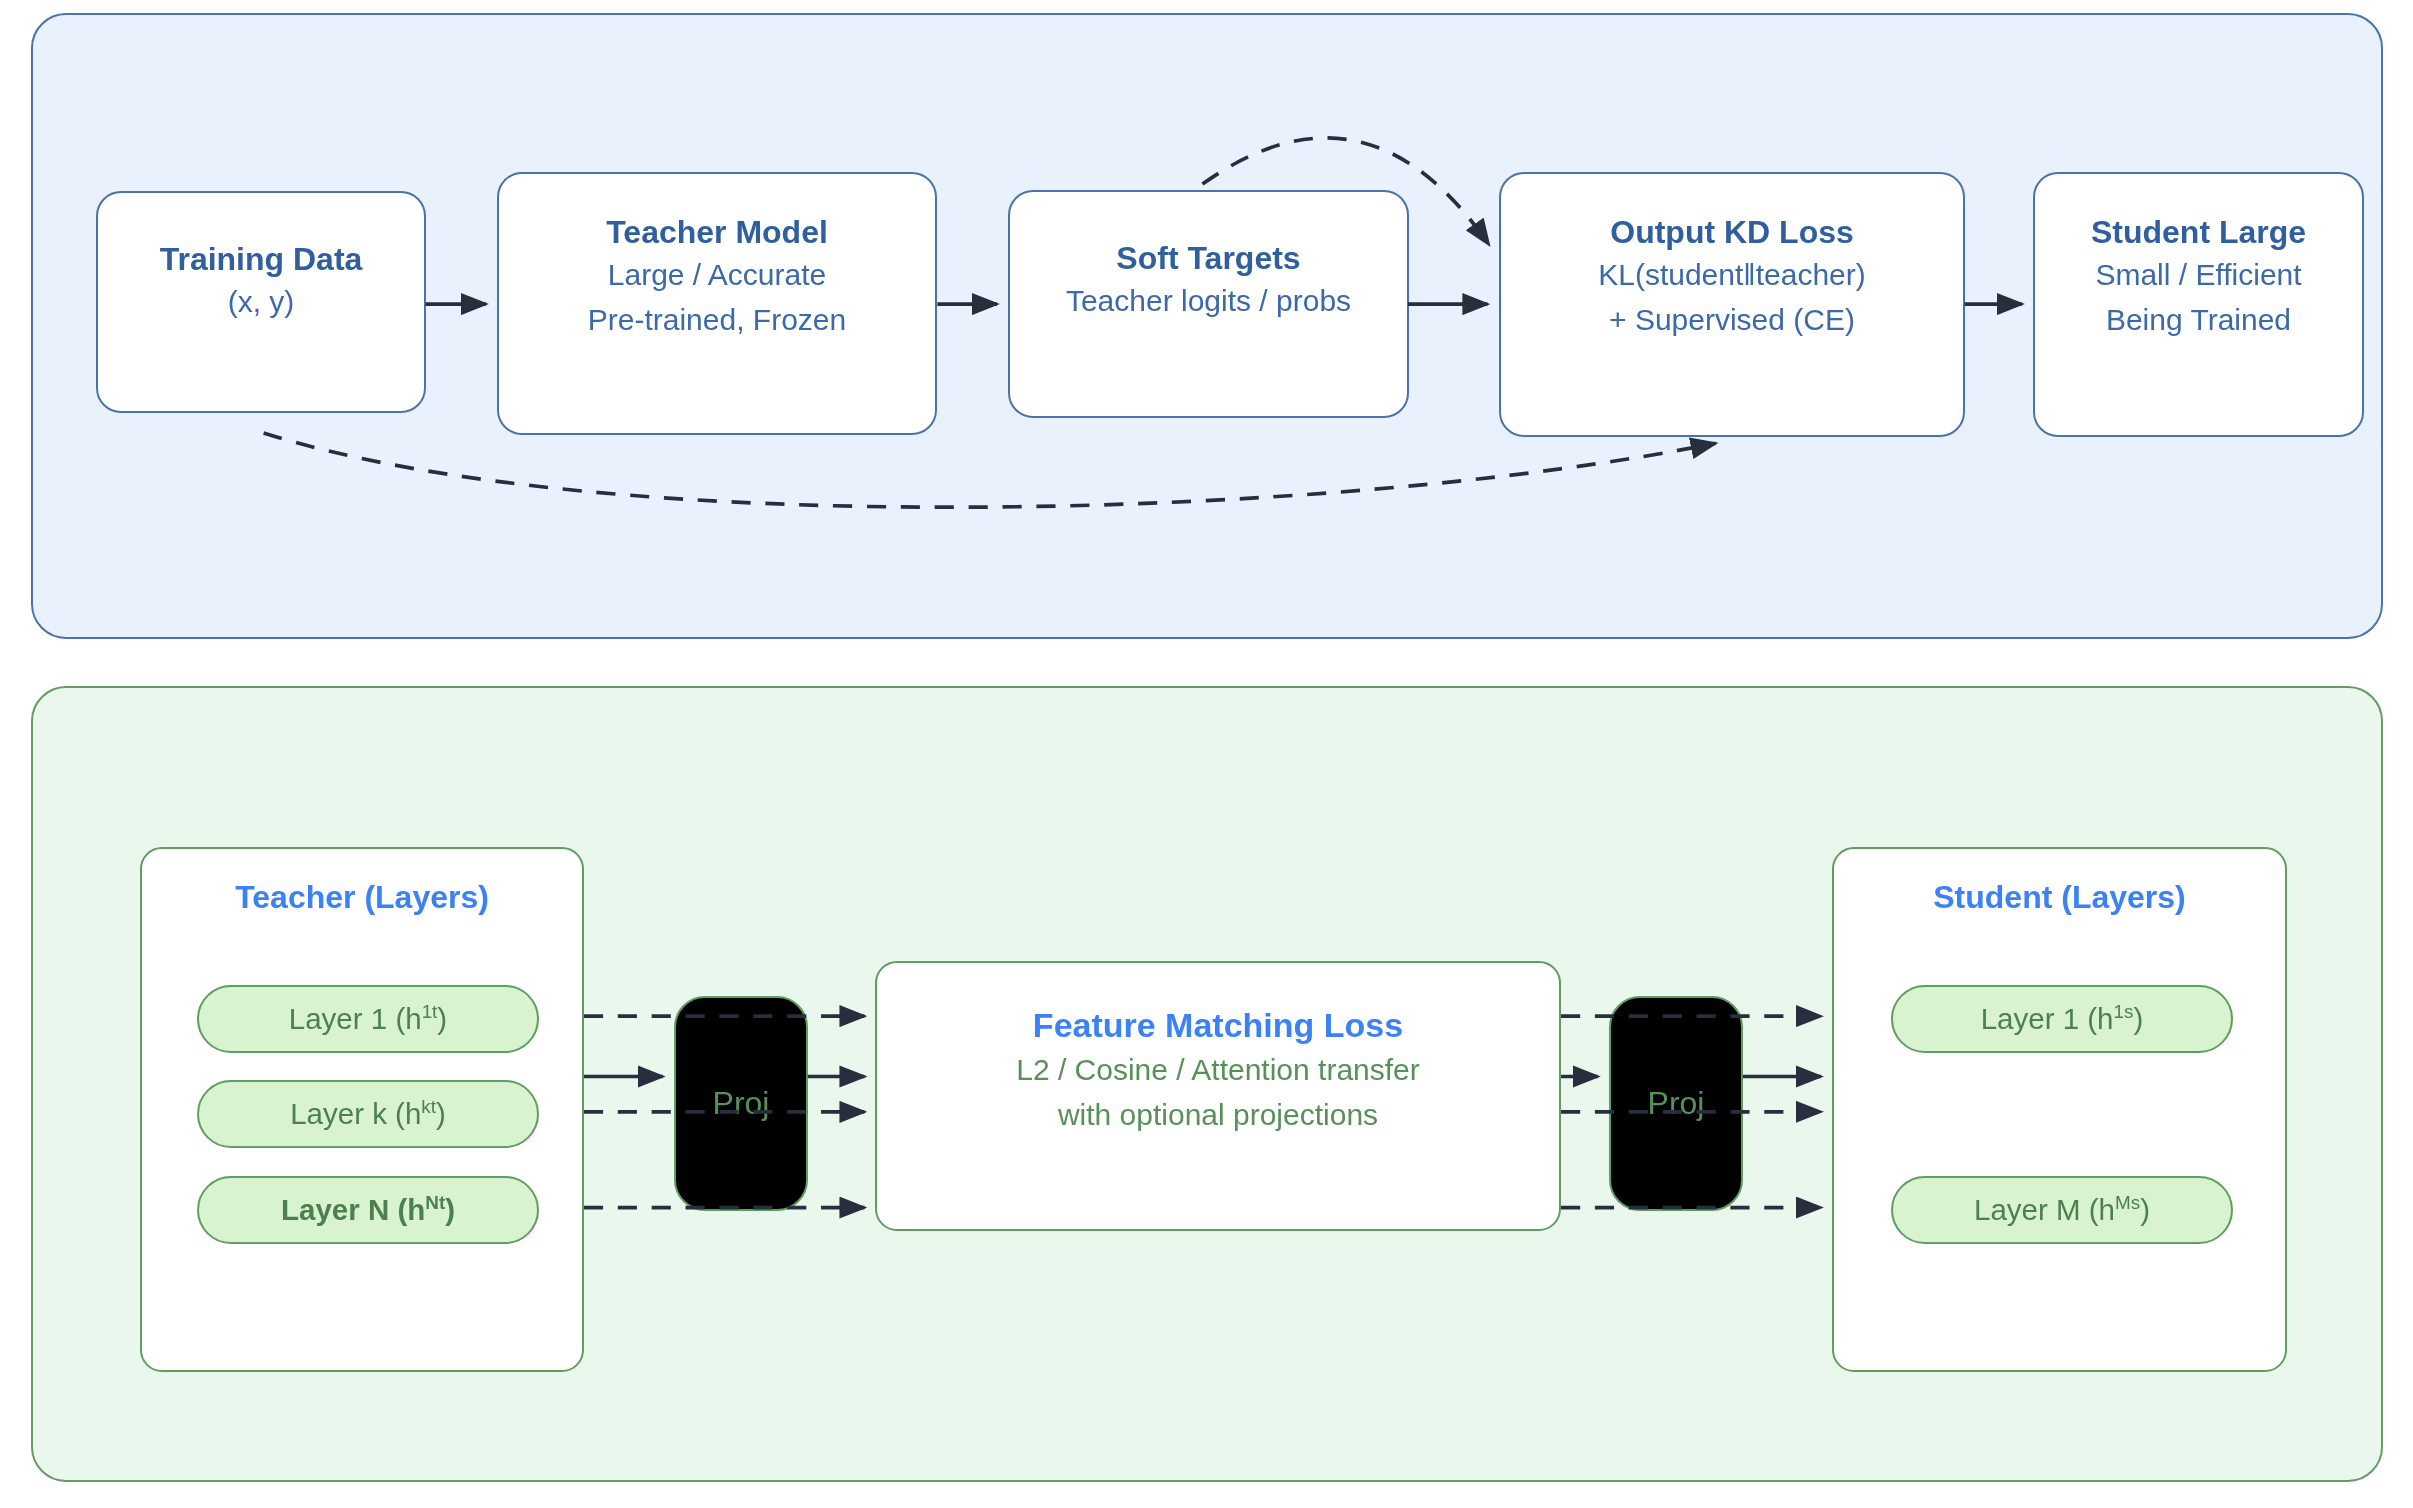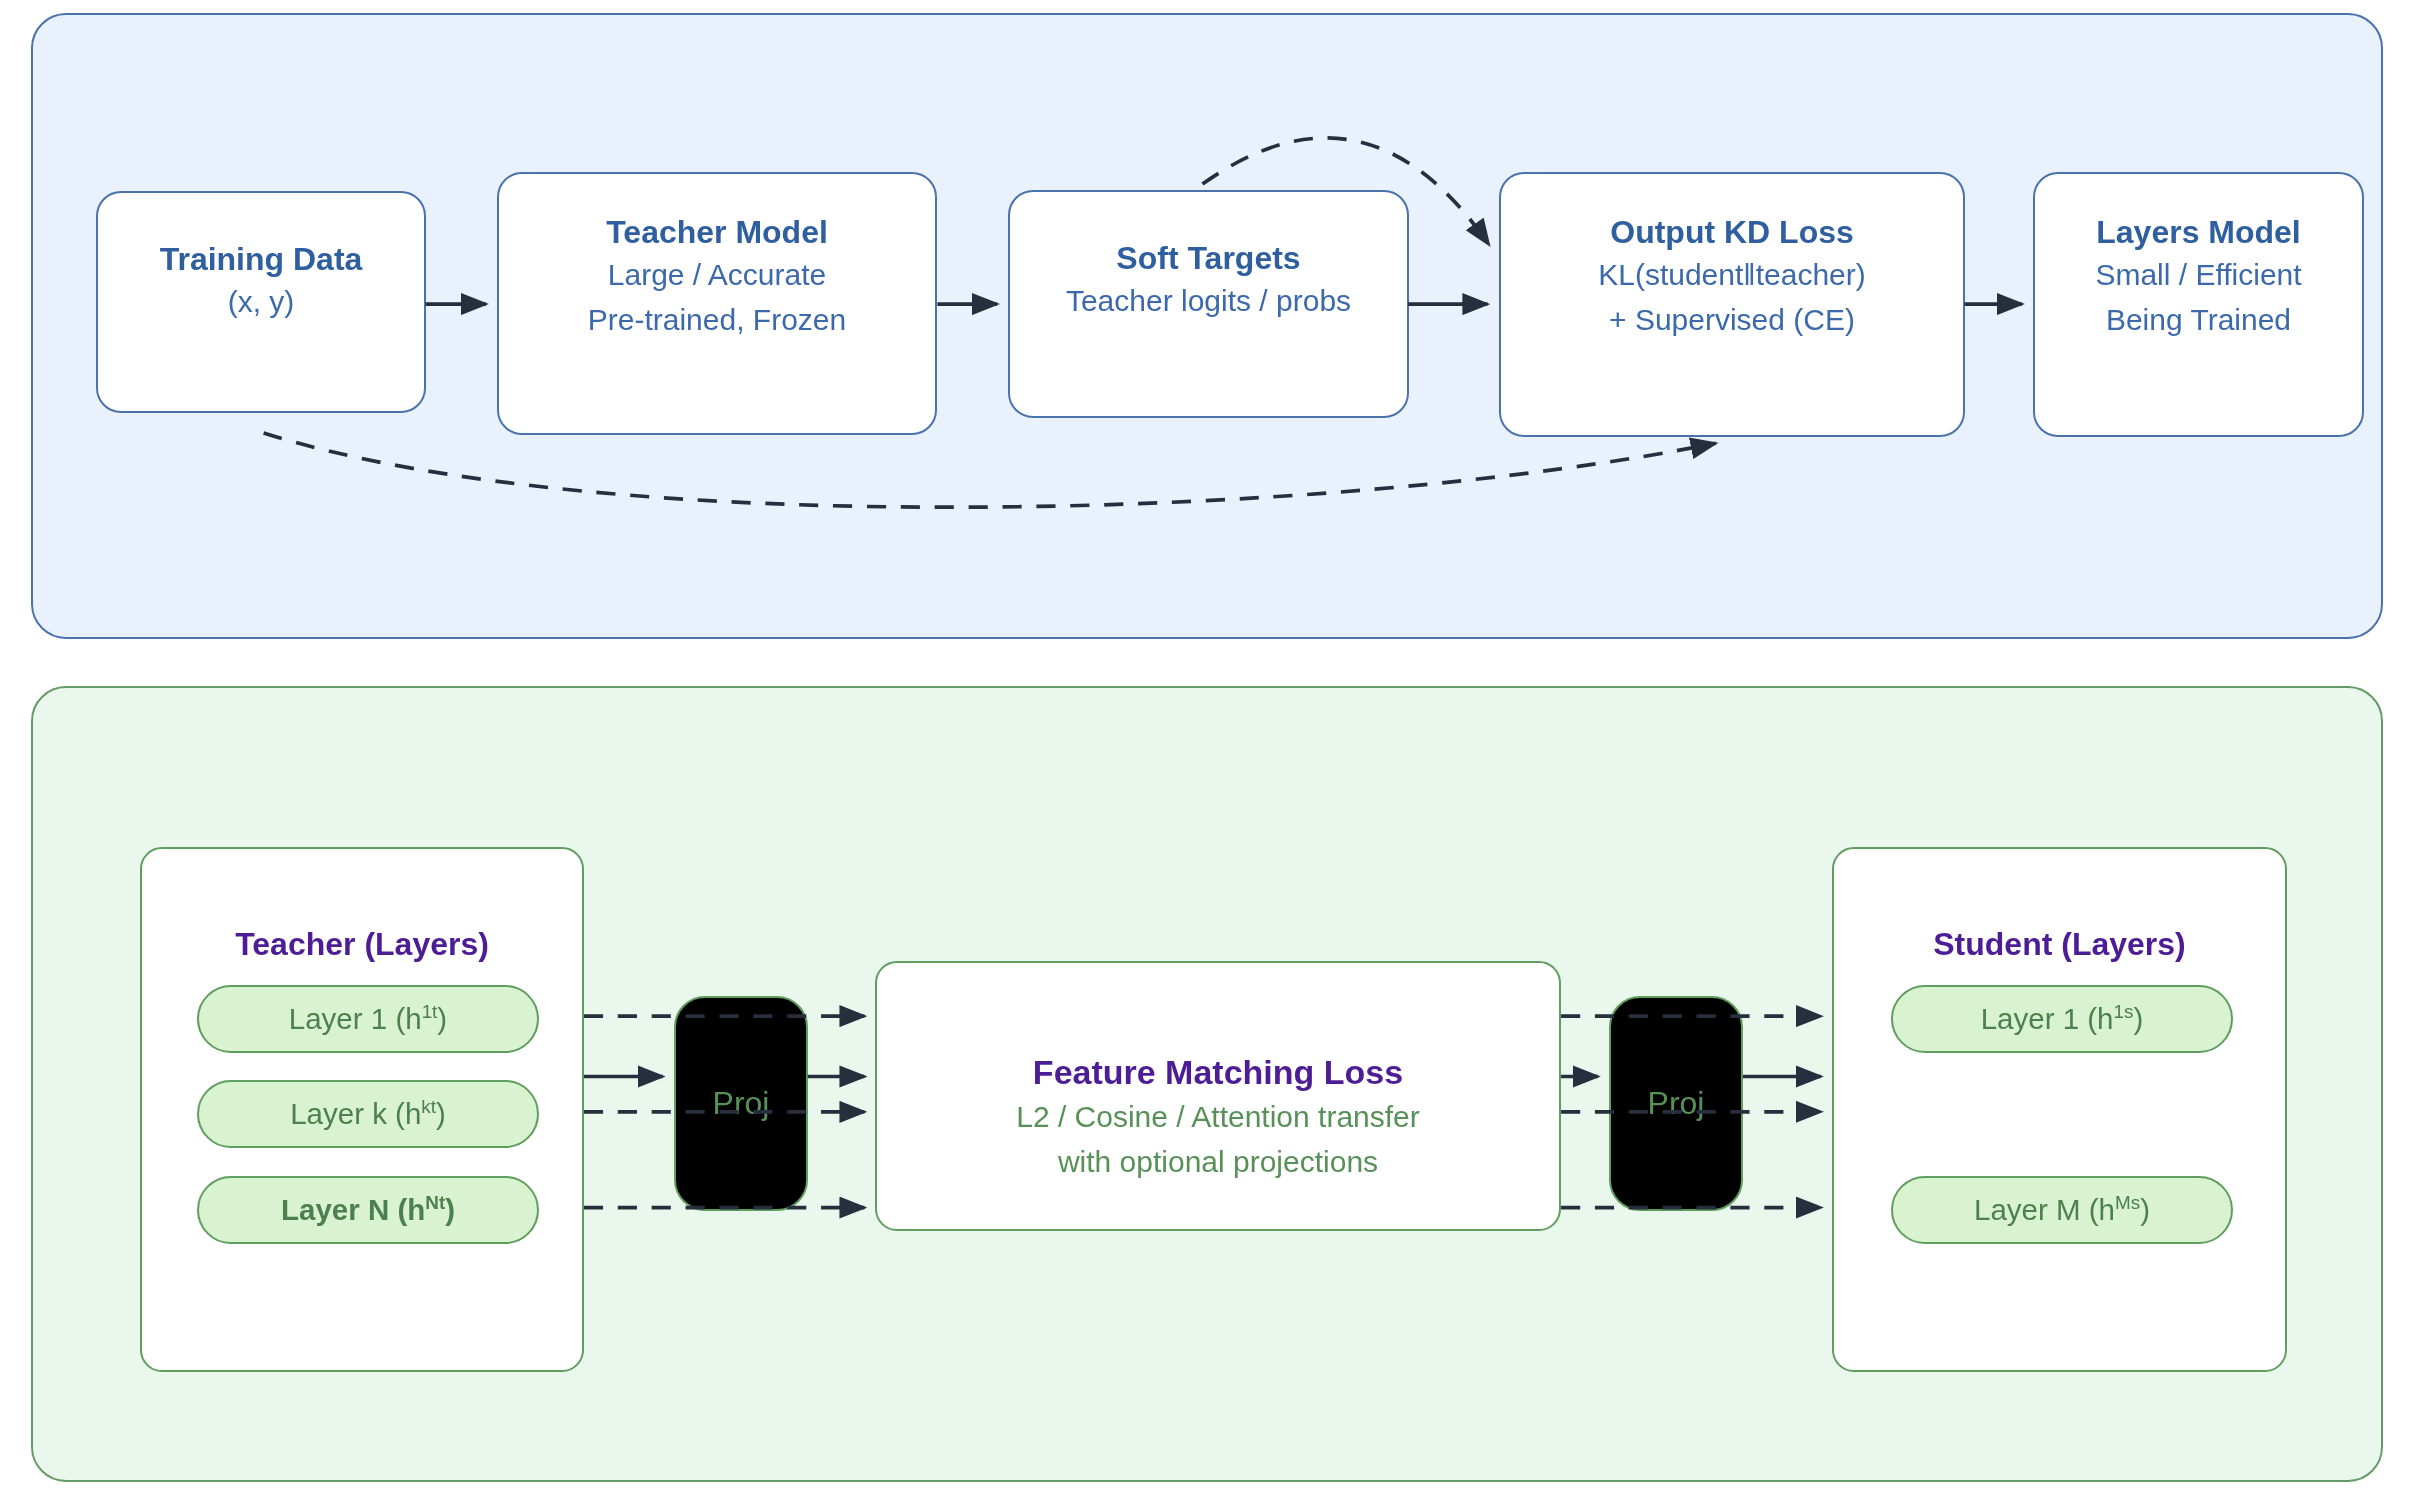--- a/index.html
+++ b/index.html
@@ -12,21 +12,21 @@
   .panel-b{left:31px;top:686px;width:2352px;height:796px;background:#eaf7ec;border:2.9px solid #669a66;}
   .panel-title{position:absolute;font-size:37px;font-weight:bold;letter-spacing:0.4px;}
   .panel-title.blue{color:#2f5f9e;}
   .panel-title.green{color:#4f8b55;}
 
   .node{position:absolute;background:#ffffff;box-sizing:border-box;text-align:center;}
   .node.blue{border:2.9px solid #4a72ad;border-radius:25px;}
   .node.green{border:2.9px solid #5f9e5f;border-radius:22px;}
   .node-title{font-size:32px;font-weight:bold;line-height:1.25;}
   .node-title.bluet{color:#2f5f9e;}
-  .node-title.greent{color:#4c1d95;margin-top:47px;}
+  .node-title.greent{color:#3b82f6;}
   .node-line{font-size:30px;line-height:1.5;}
   .node-line.bluet{color:#3c69ab;}
   .node-line.greent{color:#579158;}
 
   .pill{
     position:absolute;width:342px;height:68px;background:#d9f2cf;border:2.2px solid #5f9e5f;
     border-radius:34px;display:flex;align-items:center;justify-content:center;
     font-size:29.5px;color:#4c8050;box-sizing:border-box;
   }
   .pill sup{font-size:64%;line-height:0;}
@@ -63,21 +63,21 @@
     <div class="node-line bluet">Teacher logits / probs</div>
   </div>
 
   <div class="node blue" style="left:1499px;top:172px;width:466px;height:265px;padding-top:38px;">
     <div class="node-title bluet">Output KD Loss</div>
     <div class="node-line bluet">KL(student‖teacher)</div>
     <div class="node-line bluet">+ Supervised (CE)</div>
   </div>
 
   <div class="node blue" style="left:2033px;top:172px;width:331px;height:265px;padding-top:38px;">
-    <div class="node-title bluet">Layers Model</div>
+    <div class="node-title bluet">Student Large</div>
     <div class="node-line bluet">Small / Efficient</div>
     <div class="node-line bluet">Being Trained</div>
   </div>
 
   <div class="float-label" style="left:1346px;top:116px;">T (temperature)</div>
   <div class="float-label" style="left:770px;top:520px;">Hard labels (optional)</div>
 
   <div class="panel panel-b"></div>
   <div class="panel-title green" style="left:87px;top:720px;">B. Feature-based Knowledge Distillation Path</div>
 

